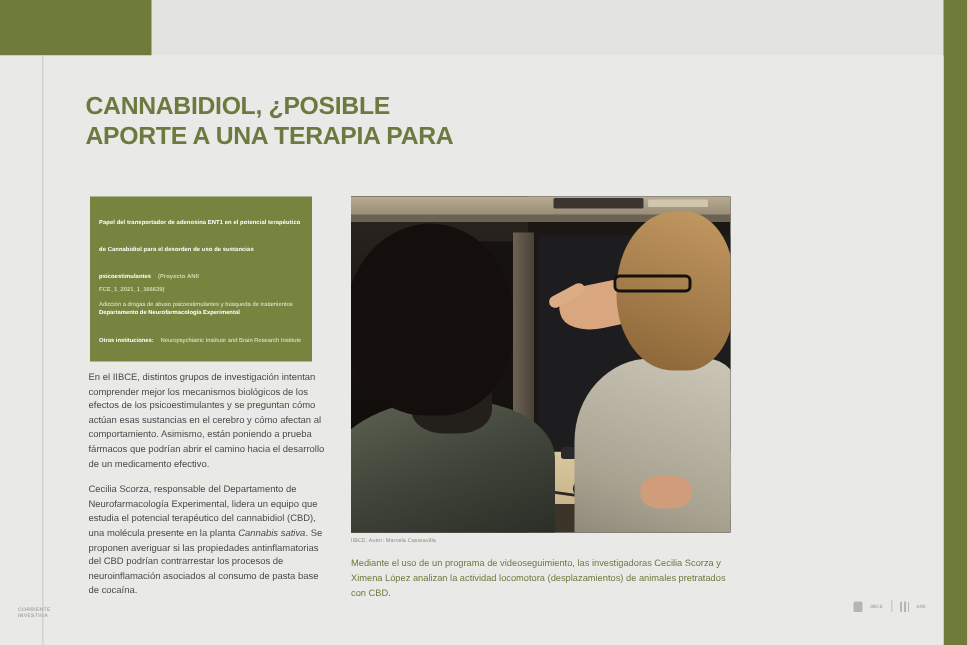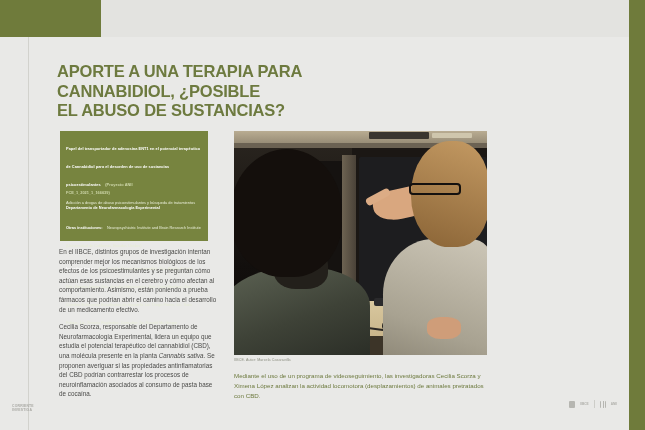--- a/index.html
+++ b/index.html
@@ -193,23 +193,22 @@
 </head>
 <body>
 
 <div class="band-top-rest"></div>
 <div class="band-top-left"></div>
 <div class="band-right"></div>
 <div class="page-inner"></div>
 <div class="left-rule"></div>
 
 <div class="title">
+  <div>CANNABIDIOL, ¿POSIBLE</div>
   <div>APORTE A UNA TERAPIA PARA</div>
-  <div>CANNABIDIOL, ¿POSIBLE</div>
-  <div>EL ABUSO DE SUSTANCIAS?</div>
 </div>
 
 <div class="infobox">
 
   <div class="ib-block">
     <span class="ib-title">Papel del transportador de adenosina ENT1 en el potencial terapéutico de Cannabidiol para el desorden de uso de sustancias psicoestimulantes</span>
     <span class="ib-proj ib-title">(Proyecto ANII</span>
     <div class="ib-code">FCE_1_2021_1_166639)</div>
   </div>
 

